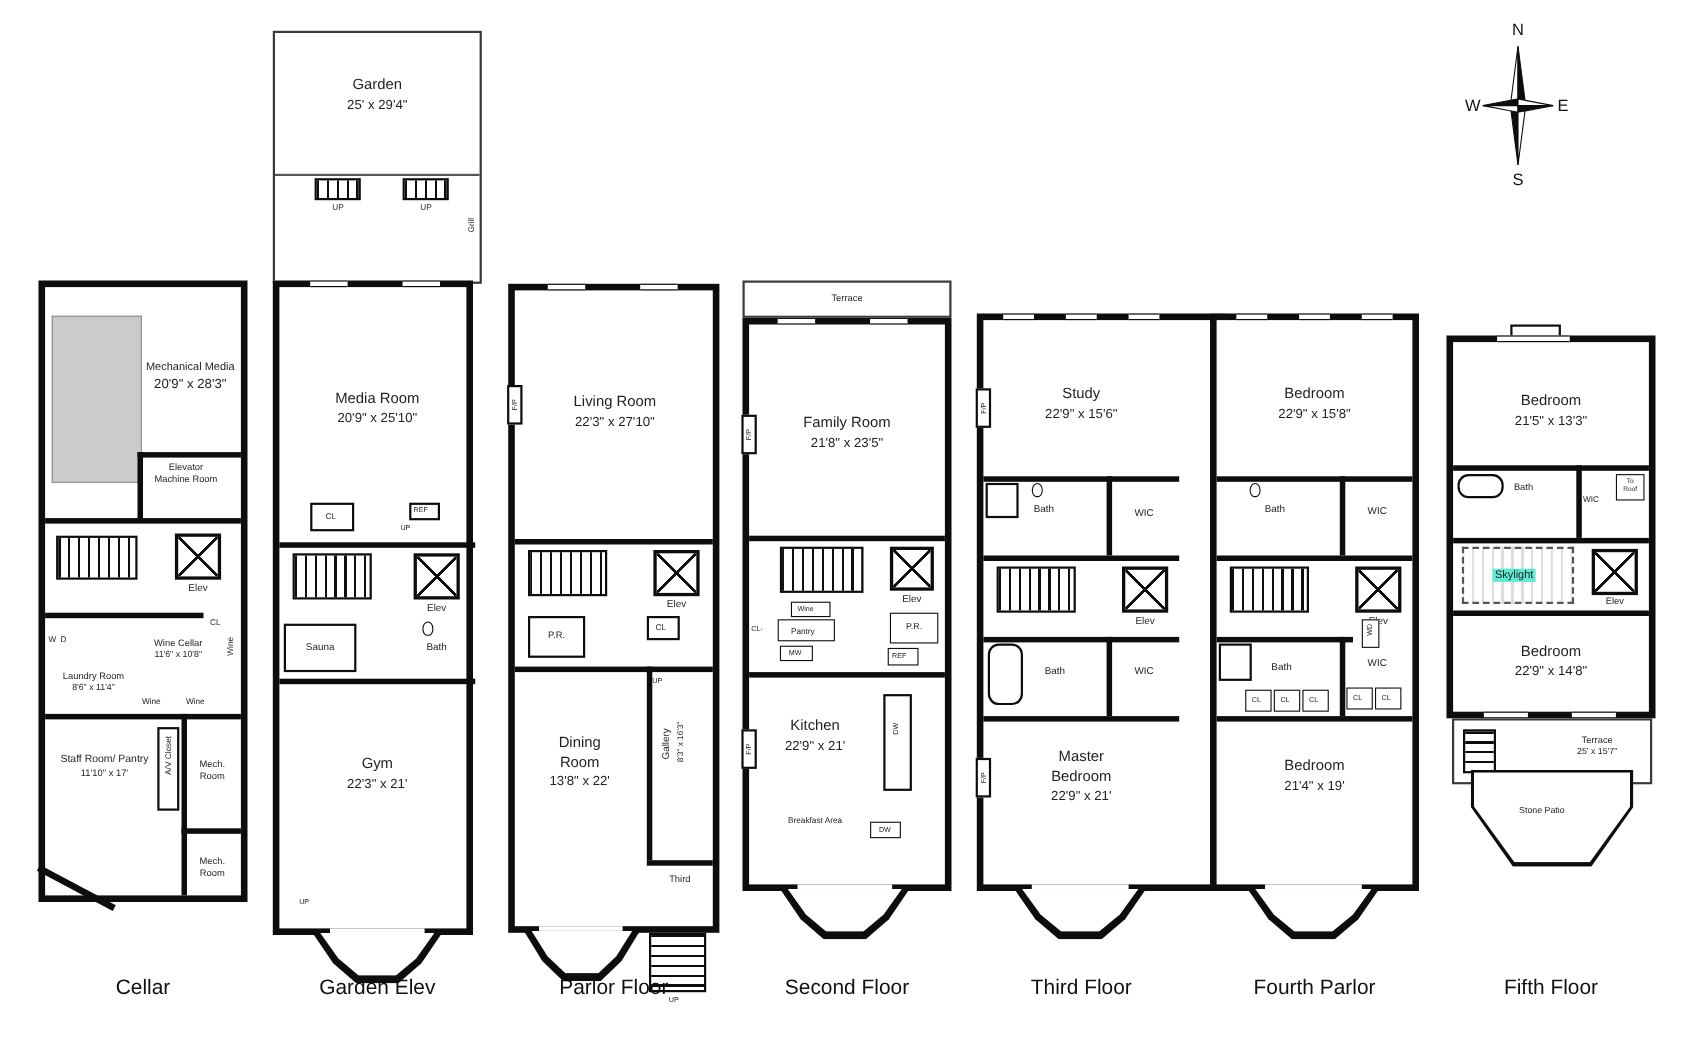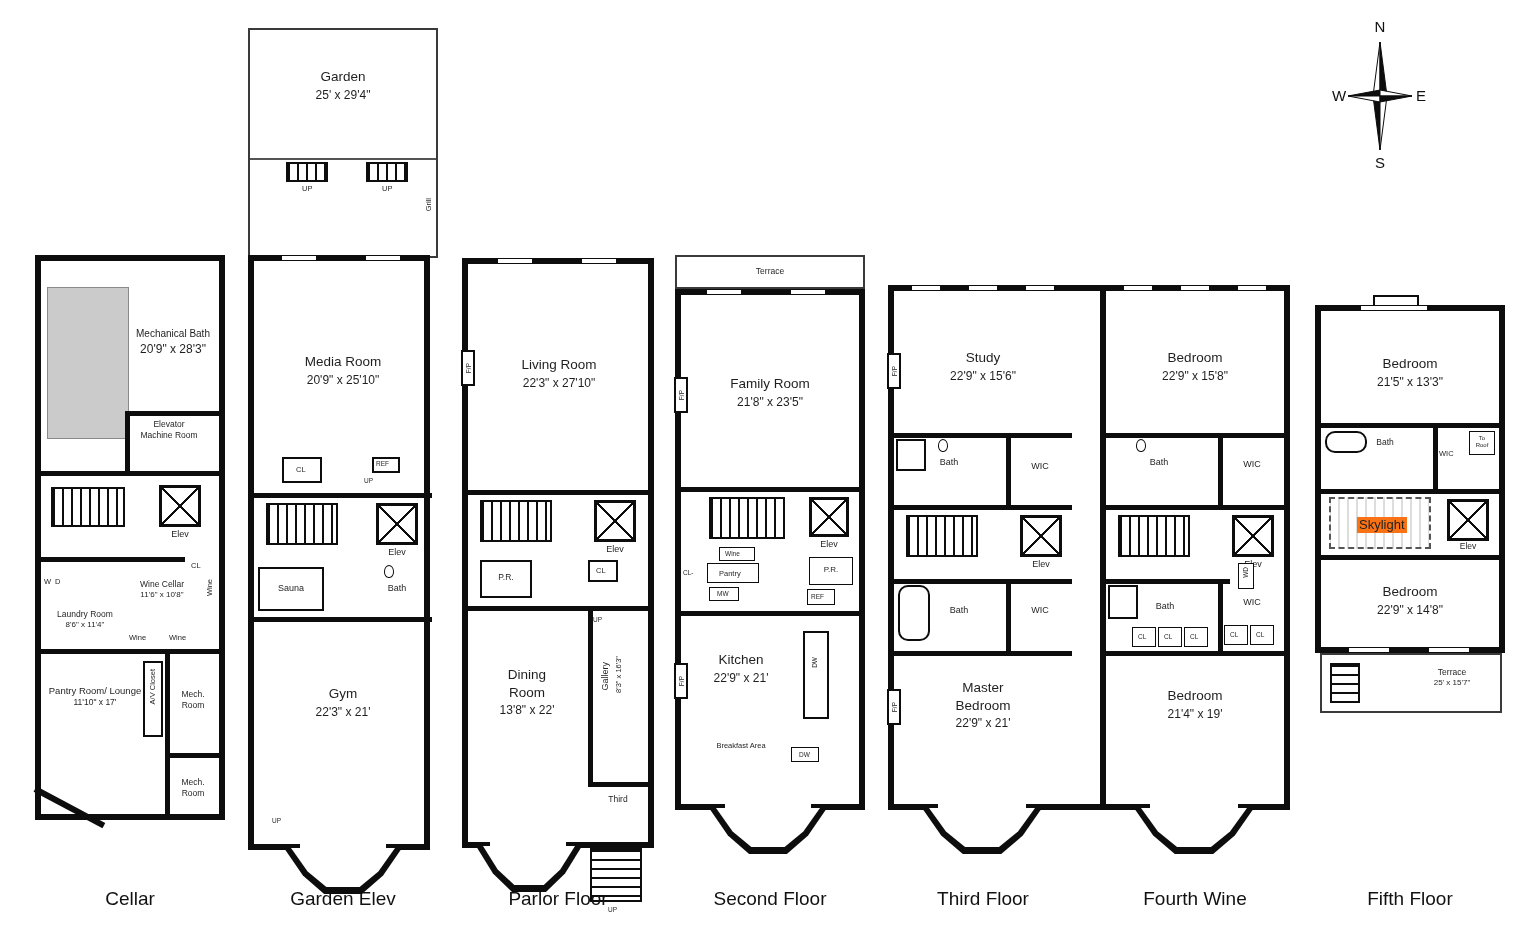--- a/index.html
+++ b/index.html
@@ -59,21 +59,21 @@
     <polygon points="50,134 57,80 50,80" fill="#fff" stroke="#0d0d0d" stroke-width="1"></polygon>
     <polygon points="18,80 50,74 50,80" fill="#0d0d0d" stroke="#0d0d0d" stroke-width="1"></polygon>
     <polygon points="18,80 50,86 50,80" fill="#fff" stroke="#0d0d0d" stroke-width="1"></polygon>
     <polygon points="82,80 50,74 50,80" fill="#fff" stroke="#0d0d0d" stroke-width="1"></polygon>
     <polygon points="82,80 50,86 50,80" fill="#0d0d0d" stroke="#0d0d0d" stroke-width="1"></polygon>
   </svg>
 
   <div class="floor" style="left:35px;top:255px;width:190px;height:565px">
     <div class="grayblock" style="left:6px;top:26px;width:82px;height:152px"></div>
     <div class="rl" style="left:88px;top:66px;width:88px">
-      <div class="s10">Mechanical Bath</div>
+      <div class="s10">Mechanical Media</div>
       <div class="s9 d">20'9" x 28'3"</div>
     </div>
     <div class="wh" style="left:84px;top:150px;width:94px"></div>
     <div class="wv" style="left:84px;top:150px;height:64px"></div>
     <div class="sl" style="left:98px;top:158px;width:60px;font-size:8.5px">Elevator Machine Room</div>
     <div class="wh" style="left:0;top:210px;width:178px"></div>
     <div class="stairs" style="left:10px;top:226px;width:74px;height:40px"></div>
     <div class="elevbox" style="left:118px;top:224px;width:42px;height:42px"></div>
     <div class="sl" style="left:118px;top:268px;width:42px">Elev</div>
     <div class="xs" style="left:150px;top:300px">CL</div>
@@ -86,21 +86,21 @@
     </div>
     <div class="rl" style="left:82px;top:318px;width:78px">
       <div class="s85">Wine Cellar</div>
       <div class="s8">11'6" x 10'8"</div>
     </div>
     <div class="xs vtxt" style="left:164px;top:318px">Wine</div>
     <div class="xs" style="left:88px;top:372px">Wine</div>
     <div class="xs" style="left:128px;top:372px">Wine</div>
     <div class="wh" style="left:0;top:388px;width:178px"></div>
     <div class="rl" style="left:6px;top:424px;width:96px">
-      <div class="s95">Pantry Room/ Lounge</div>
+      <div class="s95">Staff Room/ Pantry</div>
       <div class="s85">11'10" x 17'</div>
     </div>
     <div class="box" style="left:102px;top:400px;width:20px;height:76px"></div>
     <div class="xs vtxt" style="left:107px;top:408px">A/V Closet</div>
     <div class="wv" style="left:124px;top:388px;height:165px"></div>
     <div class="sl" style="left:128px;top:428px;width:48px;font-size:8.5px">Mech. Room</div>
     <div class="wh" style="left:124px;top:492px;width:54px"></div>
     <div class="sl" style="left:128px;top:516px;width:48px;font-size:8.5px">Mech. Room</div>
     <div class="diag" style="left:-6px;bottom:22px;width:78px;transform:rotate(28deg)"></div>
   </div>
@@ -315,51 +315,55 @@
     <div class="wh" style="left:0;top:360px;width:178px"></div>
     <div class="rl" style="left:18px;top:396px;width:142px">
       <div>Bedroom</div>
       <div class="d">21'4" x 19'</div>
     </div>
     <div class="gap" style="left:44px;bottom:-6px;width:88px"></div>
     <div class="bay" style="left:28px;bottom:-50px;width:120px">
         <i></i>
       </div>
   </div>
-  <div class="flabel" style="left:1100px;top:888px;width:190px">Fourth Wine</div>
+  <div class="flabel" style="left:1100px;top:888px;width:190px">Fourth Parlor</div>
 
   <div class="floor" style="left:1315px;top:305px;width:190px;height:348px">
     <span class="win" style="left:40px;width:66px"></span>
     <div class="box" style="left:52px;top:-16px;width:46px;height:12px"></div>
     <div class="rl" style="left:18px;top:44px;width:142px">
       <div>Bedroom</div>
       <div class="d">21'5" x 13'3"</div>
     </div>
     <div class="wh" style="left:0;top:112px;width:178px"></div>
     <div class="tub" style="left:4px;top:120px;width:42px;height:22px"></div>
     <div class="sl" style="left:44px;top:126px;width:40px;font-size:8.5px">Bath</div>
     <div class="wv" style="left:112px;top:112px;height:66px"></div>
     <div class="xs" style="left:118px;top:138px">WIC</div>
     <div class="box1" style="left:148px;top:120px;width:26px;height:24px"></div>
     <div class="xs" style="left:151px;top:124px;width:20px;font-size:6px;text-align:center">To Roof</div>
     <div class="wh" style="left:0;top:178px;width:178px"></div>
     <div class="skylight" style="left:8px;top:186px;width:102px;height:52px"></div>
-    <div class="xs" style="left:36px;top:206px;font-size:13px;background:#f97316;padding:0 2px">Skylight</div>
+    <div class="xs" style="left:36px;top:206px;font-size:10px;background:#5eead4;padding:0 2px">Skylight</div>
     <div class="elevbox" style="left:126px;top:188px;width:42px;height:42px"></div>
     <div class="sl" style="left:126px;top:230px;width:42px;font-size:8.5px">Elev</div>
     <div class="wh" style="left:0;top:244px;width:178px"></div>
     <div class="rl" style="left:18px;top:272px;width:142px">
       <div>Bedroom</div>
       <div class="d">22'9" x 14'8"</div>
     </div>
     <span class="winb" style="left:28px;width:40px"></span>
     <span class="winb" style="left:108px;width:40px"></span>
   </div>
   <div class="thin" style="left:1320px;top:653px;width:182px;height:60px">
     <div class="stairs horiz" style="left:8px;top:8px;width:30px;height:40px"></div>
     <div class="rl" style="left:86px;top:12px;width:88px">
       <div class="s85">Terrace</div>
       <div class="s8">25' x 15'7"</div>
     </div>
   </div>
+  <div class="patio" style="left:1337px;top:700px;width:148px;height:88px">
+    <i></i>
+    <div class="xs" style="position:absolute;left:44px;top:32px;font-size:8px;z-index:5">Stone Patio</div>
+  </div>
   <div class="flabel" style="left:1315px;top:888px;width:190px">Fifth Floor</div>
 
 </div>
 
 </body></html>

